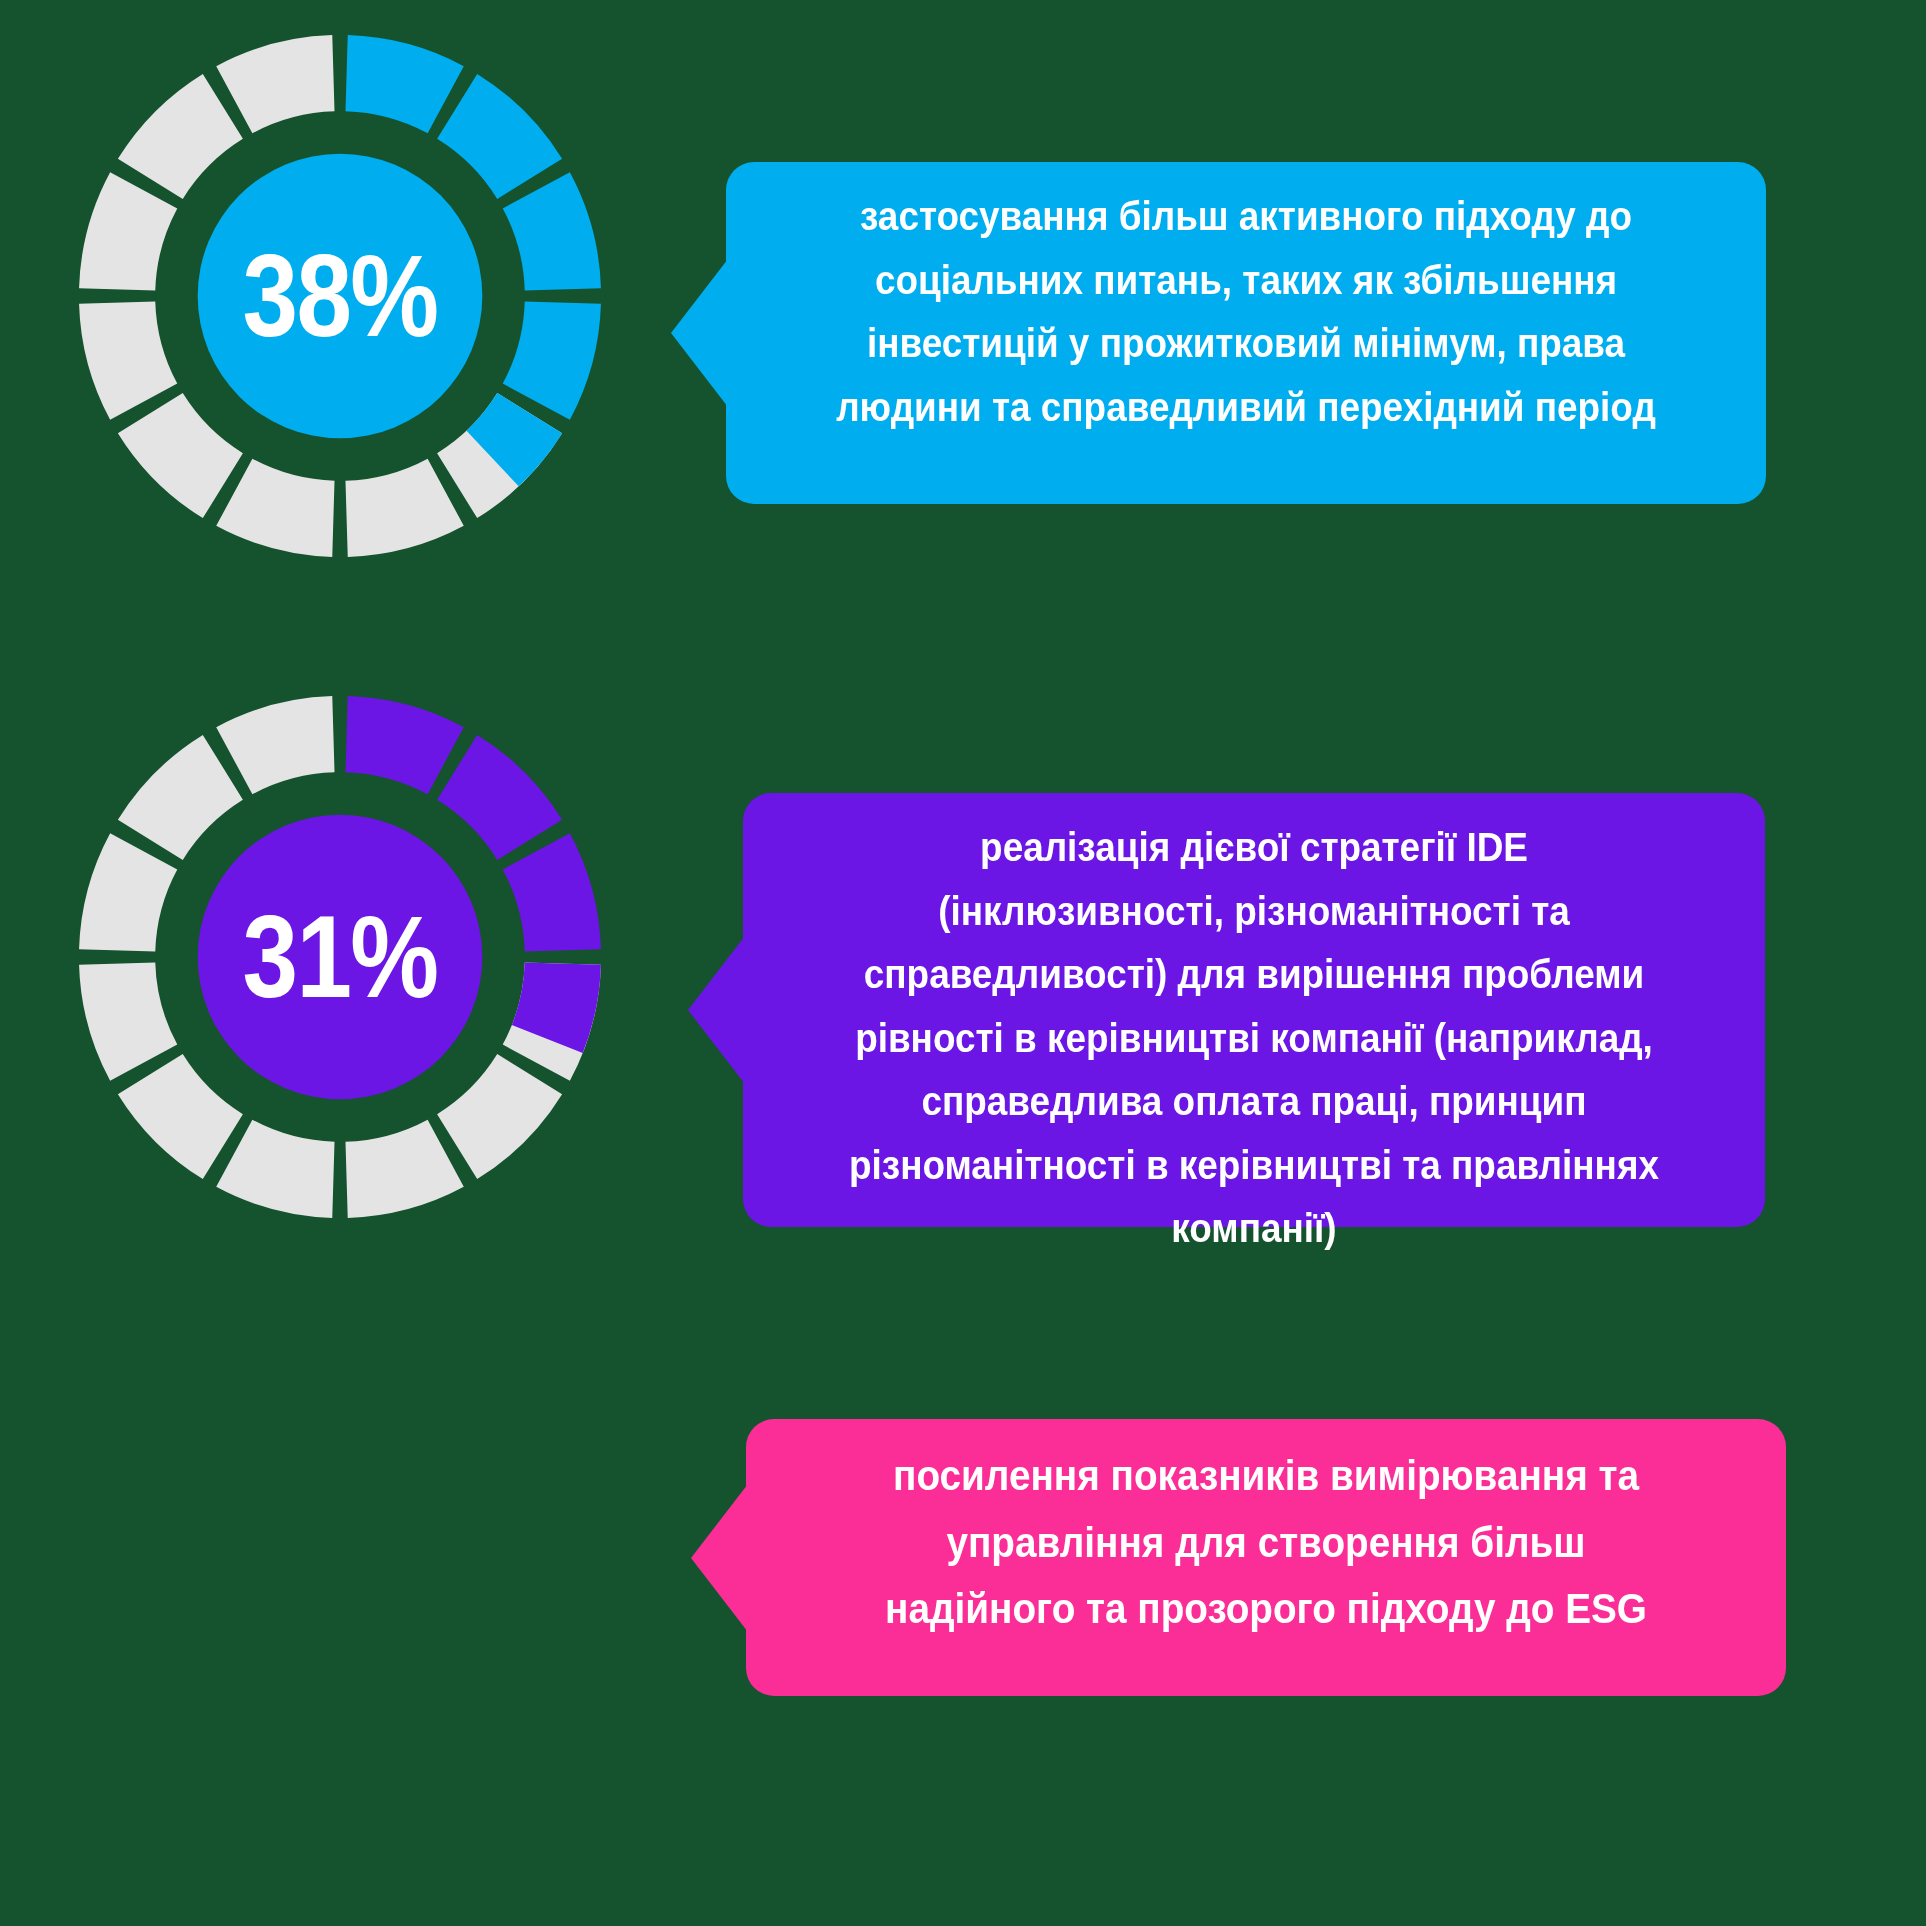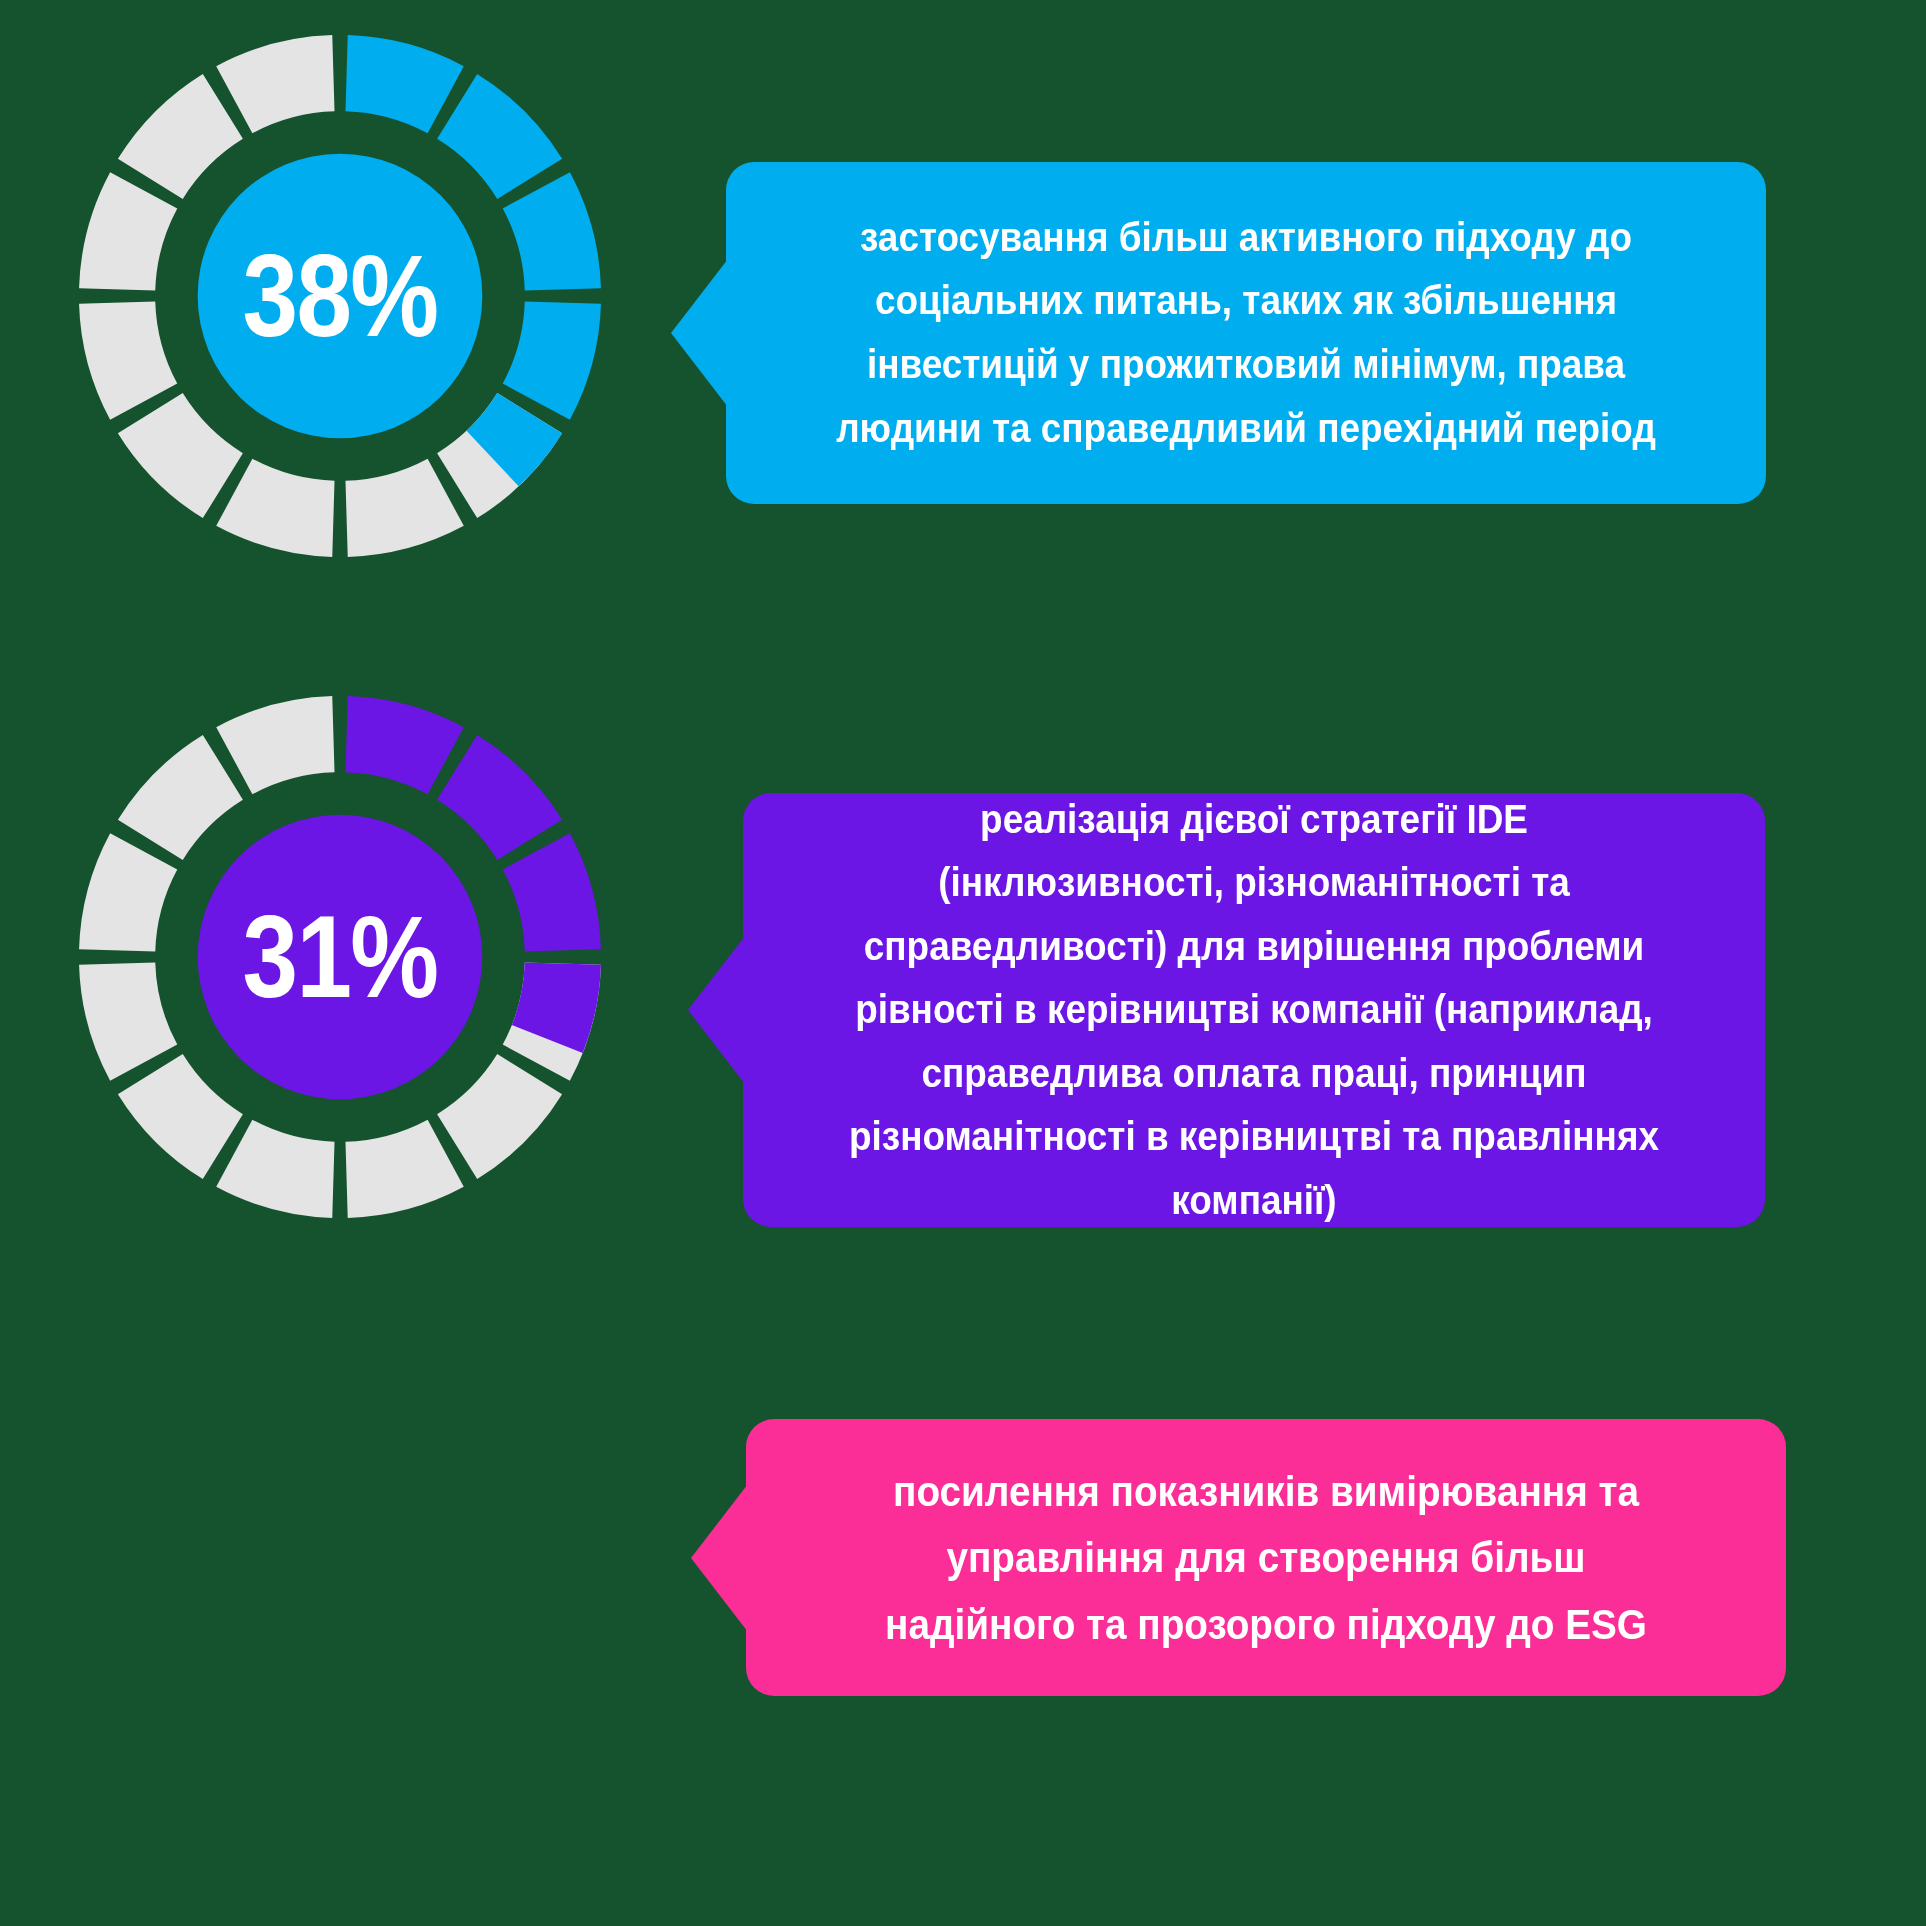--- a/index.html
+++ b/index.html
@@ -65,21 +65,21 @@
     transform: scaleX(0.86);
     transform-origin: center center;
     pointer-events: none;
     line-height: 1;
   }
 
   
   .bubble {
     position: absolute;
     display: flex;
-    align-items: center;
+    align-items: flex-start;
     justify-content: center;
     box-sizing: border-box;
     border-radius: 28px;
     color: #FFFFFF;
     text-align: center;
     font-family: "Liberation Sans Narrow", "Liberation Sans", sans-serif;
     font-weight: bold;
     line-height: 1.55;
     padding: 23px 60px;
   }

